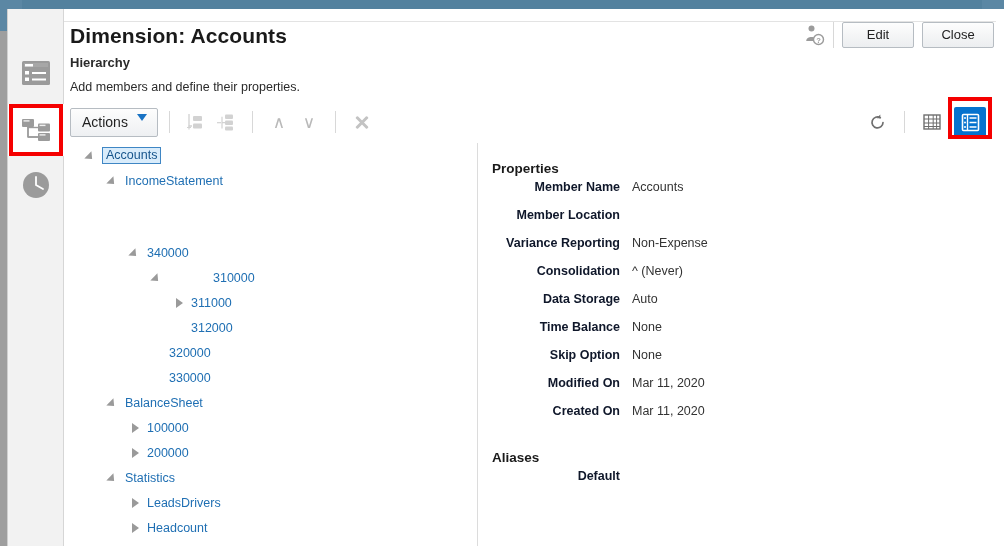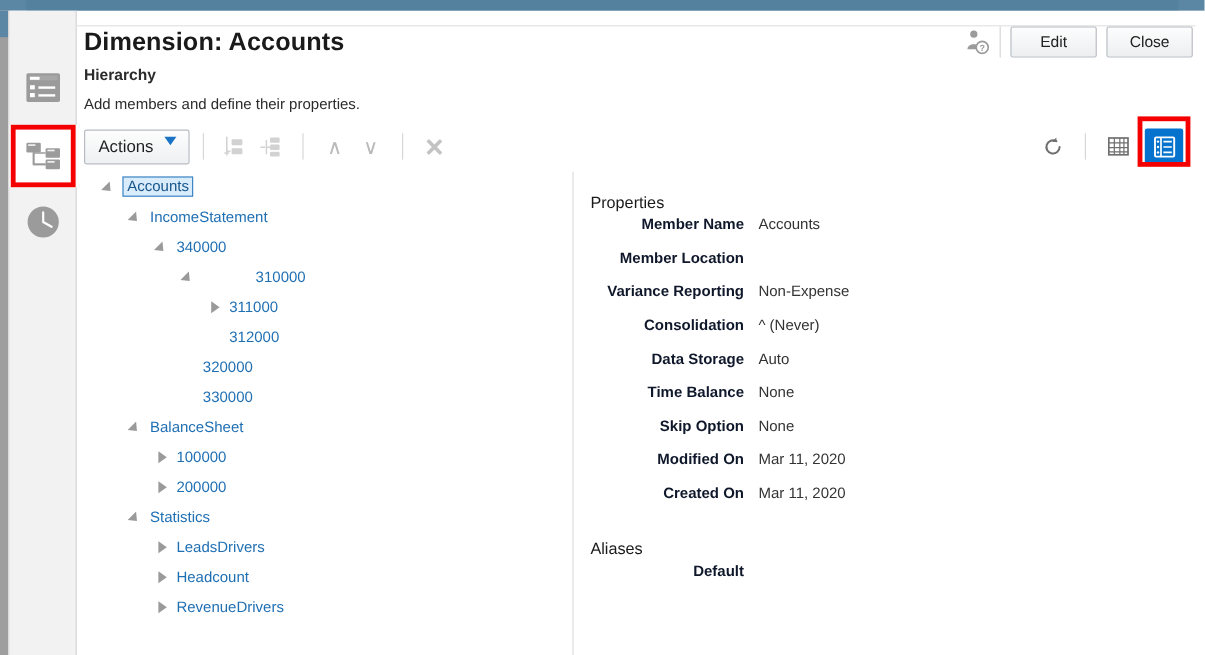--- a/index.html
+++ b/index.html
@@ -223,21 +223,21 @@
     margin: -1px 0 0 -1px;
     color: #17558c;
   }
 
   
   .props {
     position: absolute; left: 478px; top: 143px;
     width: 518px; height: 403px; overflow: hidden;
   }
   .sect-h {
-    font-size: 13.5px; font-weight: normal; color: #1a1a1a;
+    font-size: 13.5px; font-weight: bold; color: #1a1a1a;
   }
   .prow {
     display: flex; align-items: baseline;
     height: 28px;
   }
   .plabel {
     width: 142px; text-align: right;
     font-size: 12.5px; font-weight: bold; color: #0f172a;
     padding-right: 12px;
     white-space: nowrap;
@@ -436,21 +436,21 @@
 
   <div class="tree" id="tree-root">
       <div class="trow sel" style="padding-left: 22px;">
         <span class="twist open"></span>
         <span class="tlabel">Accounts</span>
       </div>
       <div class="trow" style="padding-left: 44px;">
         <span class="twist open"></span>
         <span class="tlabel">IncomeStatement</span>
       </div>
-      <div class="trow" style="padding-left: 66px;">
+      <div class="trow" style="padding-left: 66px; margin-top: 47px;">
         <span class="twist open"></span>
         <span class="tlabel">340000</span>
       </div>
       <div class="trow" style="padding-left: 88px; gap: 44px;">
         <span class="twist open"></span>
         <span class="tlabel">310000</span>
       </div>
       <div class="trow" style="padding-left: 110px;">
         <span class="twist closed"></span>
         <span class="tlabel">311000</span>

